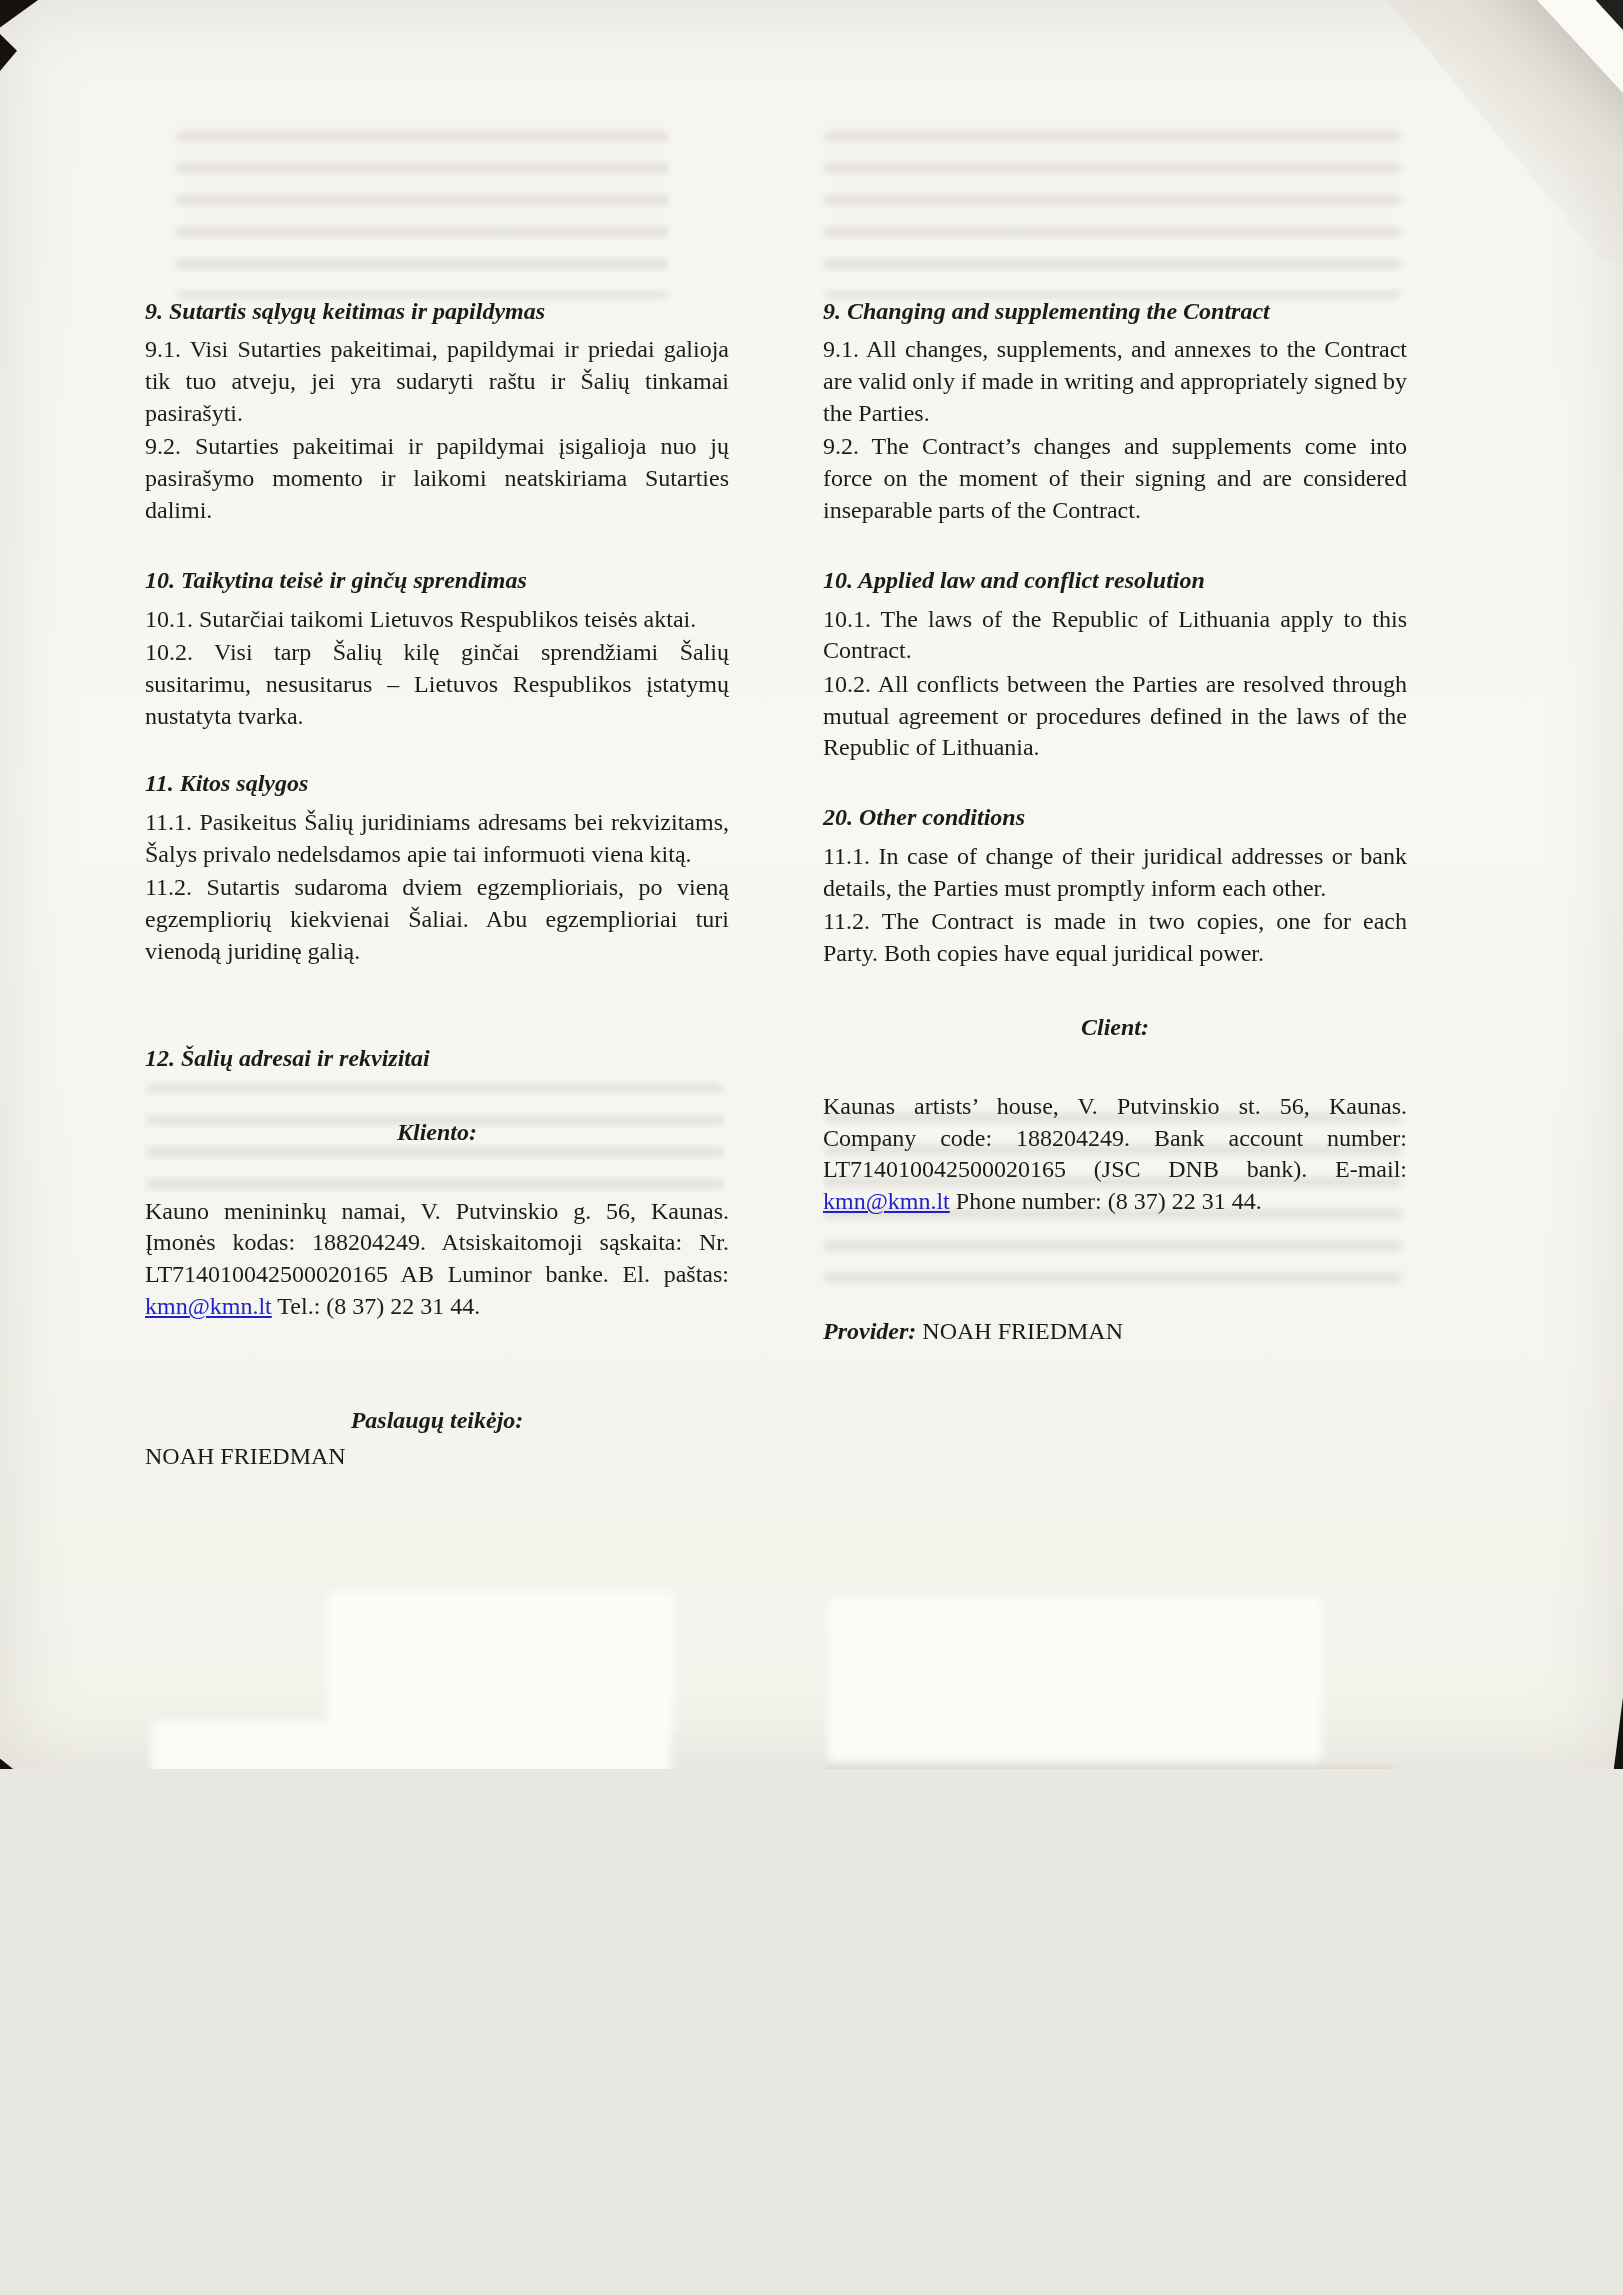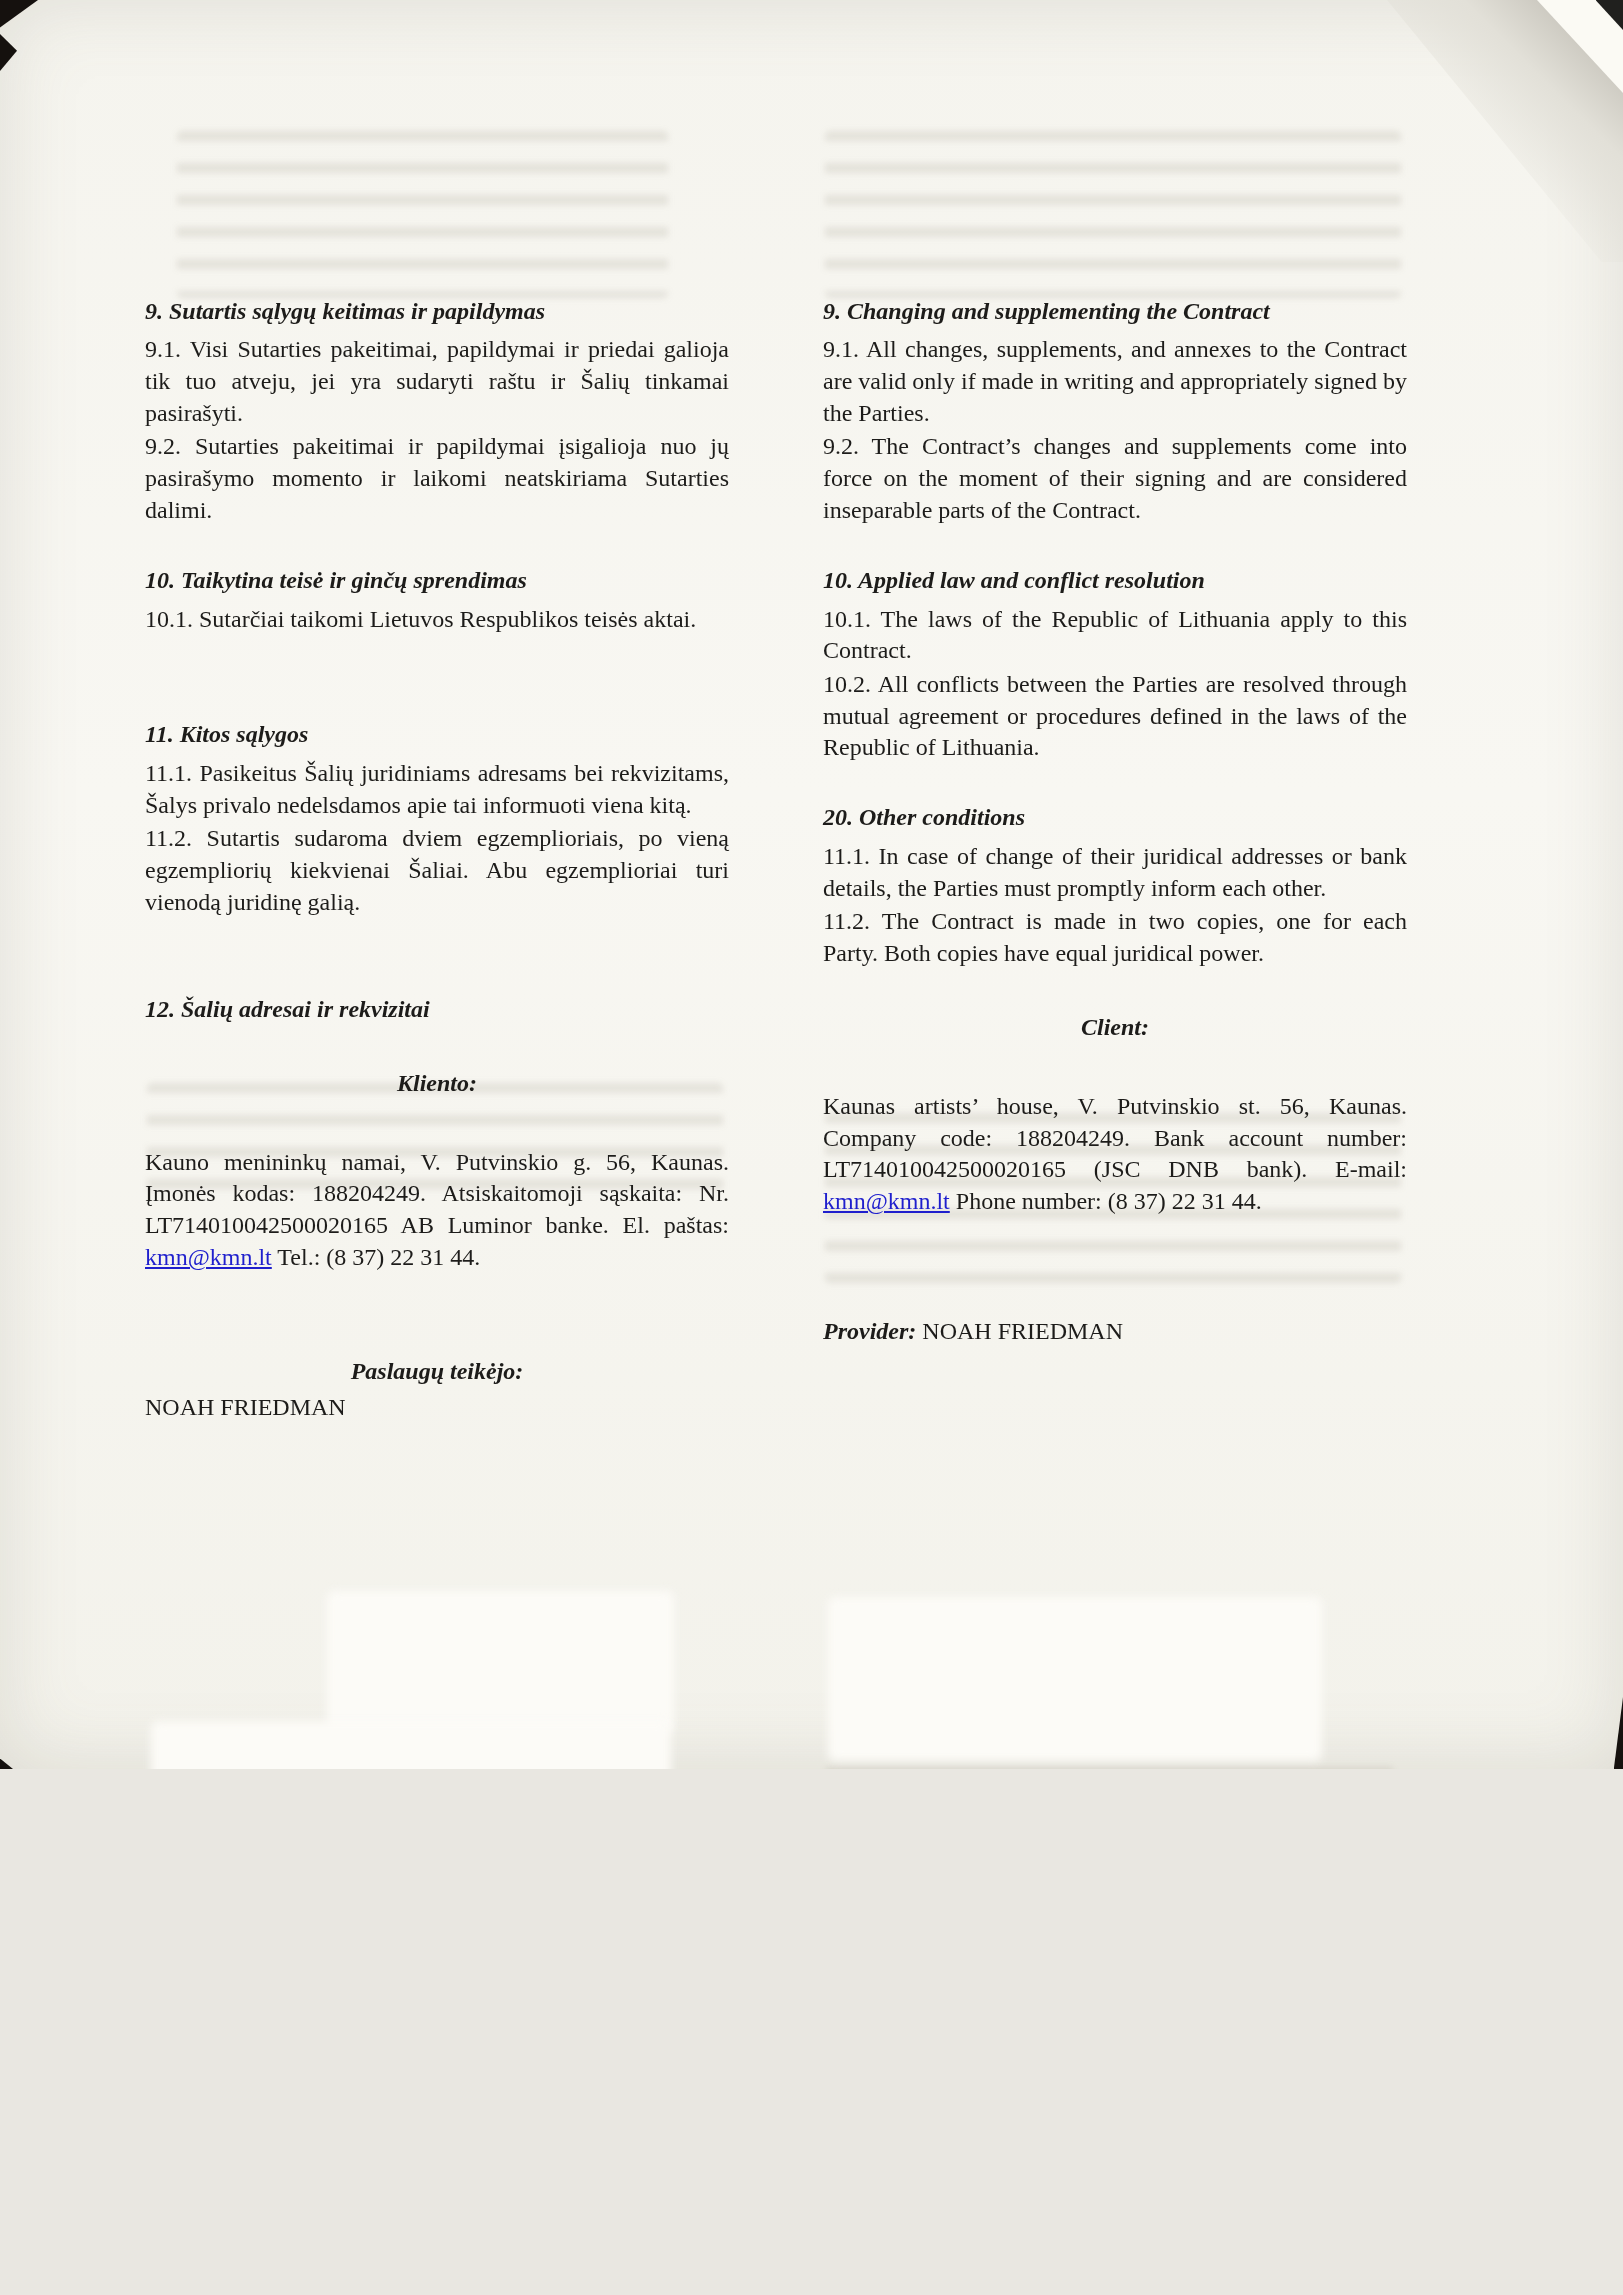--- a/index.html
+++ b/index.html
@@ -18,21 +18,21 @@
       rgba(125,118,100,0) 10.5px, rgba(125,118,100,0) 32px);
     filter: blur(3.3px);
   }
 
   
   .col { position:absolute; z-index:2; width:584px; font-size:24px; line-height:1.33; text-align:justify; }
   .col-left  { left:145px;  top:296px; }
   .col-right { left:823px; top:296px; }
   .sec-h { font-weight:700; font-style:italic; font-size:24px; margin:38px 0 6.5px; text-align:left; }
   .sec-h.first { margin-top:0; }
-  .sec-h.gap-lg { margin-top:84px; }
+  .sec-h.gap-lg { margin-top:36px; }
   .sec-h.gap-xl { margin-top:75px; }
   .para { margin:0 0 1.3px 0; }
   .sub-h { font-weight:700; font-style:italic; margin:42px 0 0 0; text-align:center; }
   .addr { margin:47px 0 0 0; }
   .name-line { margin:3.9px 0 0 0; text-align:left; }
   .provider-line { margin:98px 0 0 0; text-align:left; }
   .bi { font-weight:700; font-style:italic; }
   a.email { color:#1f1fcd; text-decoration:underline; }
 
   
@@ -74,20 +74,21 @@
   <div class="ghost" style="left:825px;top:1767px;width:569px;height:216px;"></div>
   <div class="ghost" style="left:147px;top:1813px;width:563px;height:137px;"></div>
 
   <section class="col col-left">
     <h3 class="sec-h first">9. Sutartis sąlygų keitimas ir papildymas</h3>
     <p class="para">9.1. Visi Sutarties pakeitimai, papildymai ir priedai galioja tik tuo atveju, jei yra sudaryti raštu ir Šalių tinkamai pasirašyti.</p>
     <p class="para">9.2. Sutarties pakeitimai ir papildymai įsigalioja nuo jų pasirašymo momento ir laikomi neatskiriama Sutarties dalimi.</p>
 
     <h3 class="sec-h">10. Taikytina teisė ir ginčų sprendimas</h3>
     <p class="para">10.1. Sutarčiai taikomi Lietuvos Respublikos teisės aktai.</p>
+    <p class="para">10.2. Visi tarp Šalių kilę ginčai sprendžiami Šalių susitarimu, nesusitarus – Lietuvos Respublikos įstatymų nustatyta tvarka.</p>
 
     <h3 class="sec-h gap-lg">11. Kitos sąlygos</h3>
     <p class="para">11.1. Pasikeitus Šalių juridiniams adresams bei rekvizitams, Šalys privalo nedelsdamos apie tai informuoti viena kitą.</p>
     <p class="para">11.2. Sutartis sudaroma dviem egzemplioriais, po vieną egzempliorių kiekvienai Šaliai. Abu egzemplioriai turi vienodą juridinę galią.</p>
 
     <h3 class="sec-h gap-xl">12. Šalių adresai ir rekvizitai</h3>
     <p class="sub-h">Kliento:</p>
     <p class="para addr"><span>Kauno menininkų namai, V. Putvinskio g. 56, Kaunas. Įmonės kodas: 188204249. Atsiskaitomoji sąskaita: Nr. LT714010042500020165 AB Luminor banke. El. paštas: </span><a class="email" href="#">kmn@kmn.lt</a><span> Tel.: (8 37) 22 31 44.</span></p>
     <p class="sub-h" style="margin-top:82px;">Paslaugų teikėjo:</p>
     <p class="name-line">NOAH FRIEDMAN</p>

